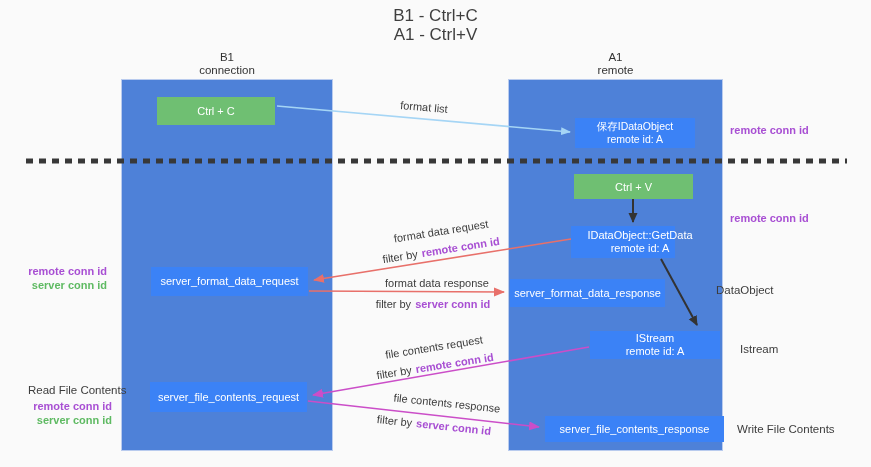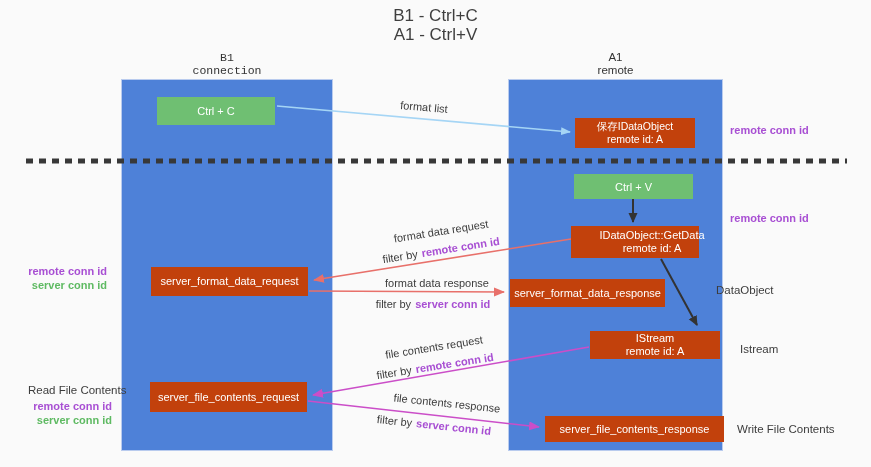--- a/index.html
+++ b/index.html
@@ -10,21 +10,21 @@
     background:#fafafa; overflow:hidden; margin:0 auto;
   }
   .title { position:absolute; left:0; right:0; top:6px; text-align:center;
            font-size:17px; color:#3f3f3f; line-height:19px; }
   .col-header { position:absolute; text-align:center; font-size:11.5px;
                 color:#333; line-height:13px; }
   .column { position:absolute; background:#4e81d8; border:1px solid #b9cbee; }
   .node { position:absolute; display:flex; flex-direction:column; align-items:center;
           justify-content:center; color:#fff; text-align:center; }
   .node.green  { background:#6fbf72; font-size:11px; }
-  .node.orange { background:#c2410c; font-size:11px; line-height:13px; }
+  .node.orange { background:#3b82f6; font-size:11px; line-height:13px; }
   .node .l2 { font-size:10.5px; }
   .arrow-label { position:absolute; font-size:11px; color:#3c3c3c; white-space:nowrap; }
   .side-label { position:absolute; font-size:11px; white-space:nowrap; }
   .purple { color:#a84fd3; font-weight:bold; }
   .greentxt { color:#5eba62; font-weight:bold; }
   .dark { color:#3c3c3c; font-size:11.5px; }
   .filter-label { display:inline-block; }
   .filter-label .fb { margin-right:4px; }
   svg.overlay { position:absolute; left:0; top:0; width:871px; height:467px; pointer-events:none; }
   .right-align { text-align:right; }
@@ -32,21 +32,21 @@
 </head>
 <body>
 
 <div class="canvas">
 
   <div class="title">
     <div>B1 - Ctrl+C</div>
     <div>A1 - Ctrl+V</div>
   </div>
 
-  <div class="col-header" style="left:121px; top:51px; width:212px;font-family:Liberation Mono, monospace;">
+  <div class="col-header" style="left:121px; top:51px; width:212px;">
     <div>B1</div>
     <div>connection</div>
   </div>
   <div class="col-header" style="left:508px; top:51px; width:215px;">
     <div>A1</div>
     <div>remote</div>
   </div>
 
   <div class="column" style="left:121px; top:79px; width:212px; height:372px;"></div>
   <div class="column" style="left:508px; top:79px; width:215px; height:372px;"></div>
@@ -90,21 +90,21 @@
 
   <div class="node orange" style="left:575px; top:118px; width:120px; height:30px;">
     <div class="l2">保存IDataObject</div>
     <div class="l2">remote id: A</div>
   </div>
 
   <div class="node green" style="left:574px; top:174px; width:119px; height:25px;">
     <div>Ctrl + V</div>
   </div>
 
-  <div class="node orange" style="left:571px; top:226px; width:128px; height:32px;padding-left:34px;">
+  <div class="node orange" style="left:571px; top:226px; width:104px; height:32px;padding-left:34px;">
     <div>IDataObject::GetData</div>
     <div>remote id: A</div>
   </div>
 
   <div class="node orange" style="left:510px; top:279px; width:155px; height:28px;">
     <div>server_format_data_response</div>
   </div>
 
   <div class="node orange" style="left:151px; top:267px; width:157px; height:29px;">
     <div>server_format_data_request</div>

